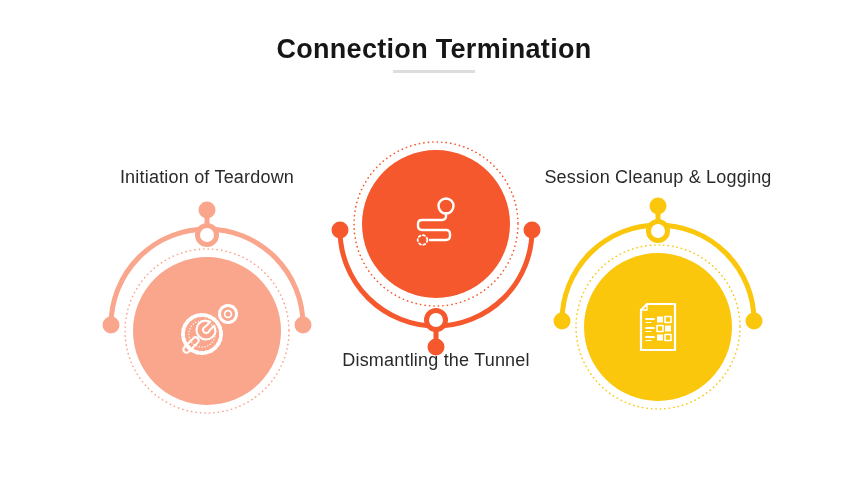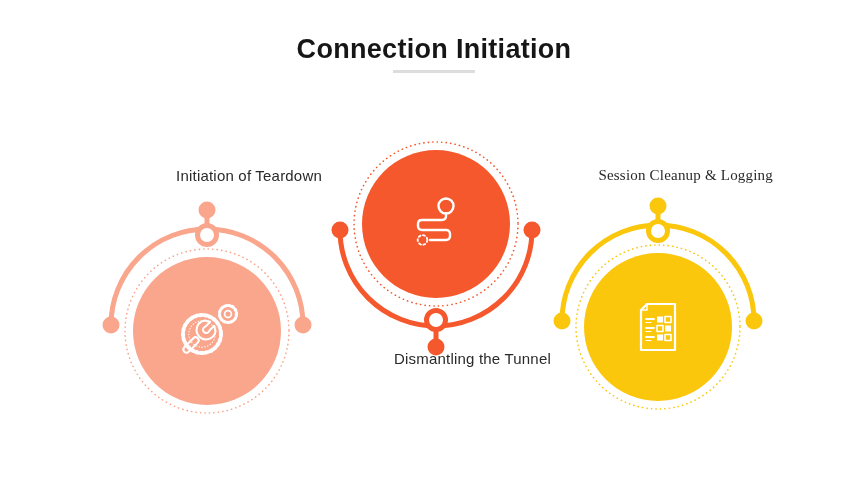--- a/index.html
+++ b/index.html
@@ -19,27 +19,27 @@
   .title-underline {
     position: absolute; top: 70px; left: 50%; margin-left: -41px;
     width: 82px; height: 3px;
     background: var(--divider, #dddddd);
   }
   .node { position: absolute; }
   .node-salmon { --c: var(--salmon, #F9A68D); }
   .node-orange { --c: var(--orange, #F5582C); }
   .node-yellow { --c: var(--yellow, #FAC70D); }
   .node-label {
-    position: absolute; width: 230px; text-align: right;
-    font-size: 15px; color: var(--label, #2a2a2a);
+    position: absolute; width: 230px; text-align: center;
+    font-size: 18px; color: var(--label, #2a2a2a);
     line-height: 1.15; letter-spacing: 0.2px;
   }
   .label-left   { left: 92px;  top: 167px; }
   .label-middle { left: 321px; top: 350px; }
-  .label-right  { left: 543px; top: 167px; font-family: Liberation Serif, serif; }
+  .label-right  { left: 543px; top: 167px; }
   .node-left   { left: 92px;  top: 195px; }
   .node-middle { left: 321px; top: 134px; }
   .node-right  { left: 543px; top: 191px; }
 
   .halo-line { stroke: var(--c); stroke-width: 5; stroke-linecap: round; }
   .halo-arc  { stroke: var(--c); stroke-width: 5; fill: none; stroke-linecap: round; }
   .halo-dot  { fill: var(--c); }
   .halo-ring { fill: #ffffff; stroke: var(--c); stroke-width: 5; }
   .dotted-ring {
     fill: none; stroke: var(--c); stroke-width: 1.6;
@@ -47,21 +47,21 @@
   }
   .main-circle { fill: var(--c); }
   .icon path, .icon circle, .icon line, .icon rect, .icon polyline {
     stroke: #ffffff; fill: none; stroke-linecap: round; stroke-linejoin: round;
   }
   .icon .filled { fill: #ffffff; stroke: none; }
 </style>
 </head>
 <body>
 
-<div class="page-title">Connection Initiation</div>
+<div class="page-title">Connection Termination</div>
 <div class="title-underline"></div>
 
 <div class="node-label label-left">Initiation of Teardown</div>
 <div class="node node-left node-salmon">
   <svg viewBox="0 0 230 230" width="230" height="230">
     <g>
       <line class="halo-line" x1="115" y1="36" x2="115" y2="15"></line>
       <circle class="halo-dot" cx="115" cy="15" r="8.5"></circle>
       <path class="halo-arc" d="M19,130 A96,96 0 0 1 211,130"></path>
       <circle class="halo-dot" cx="19" cy="130" r="8.5"></circle>

